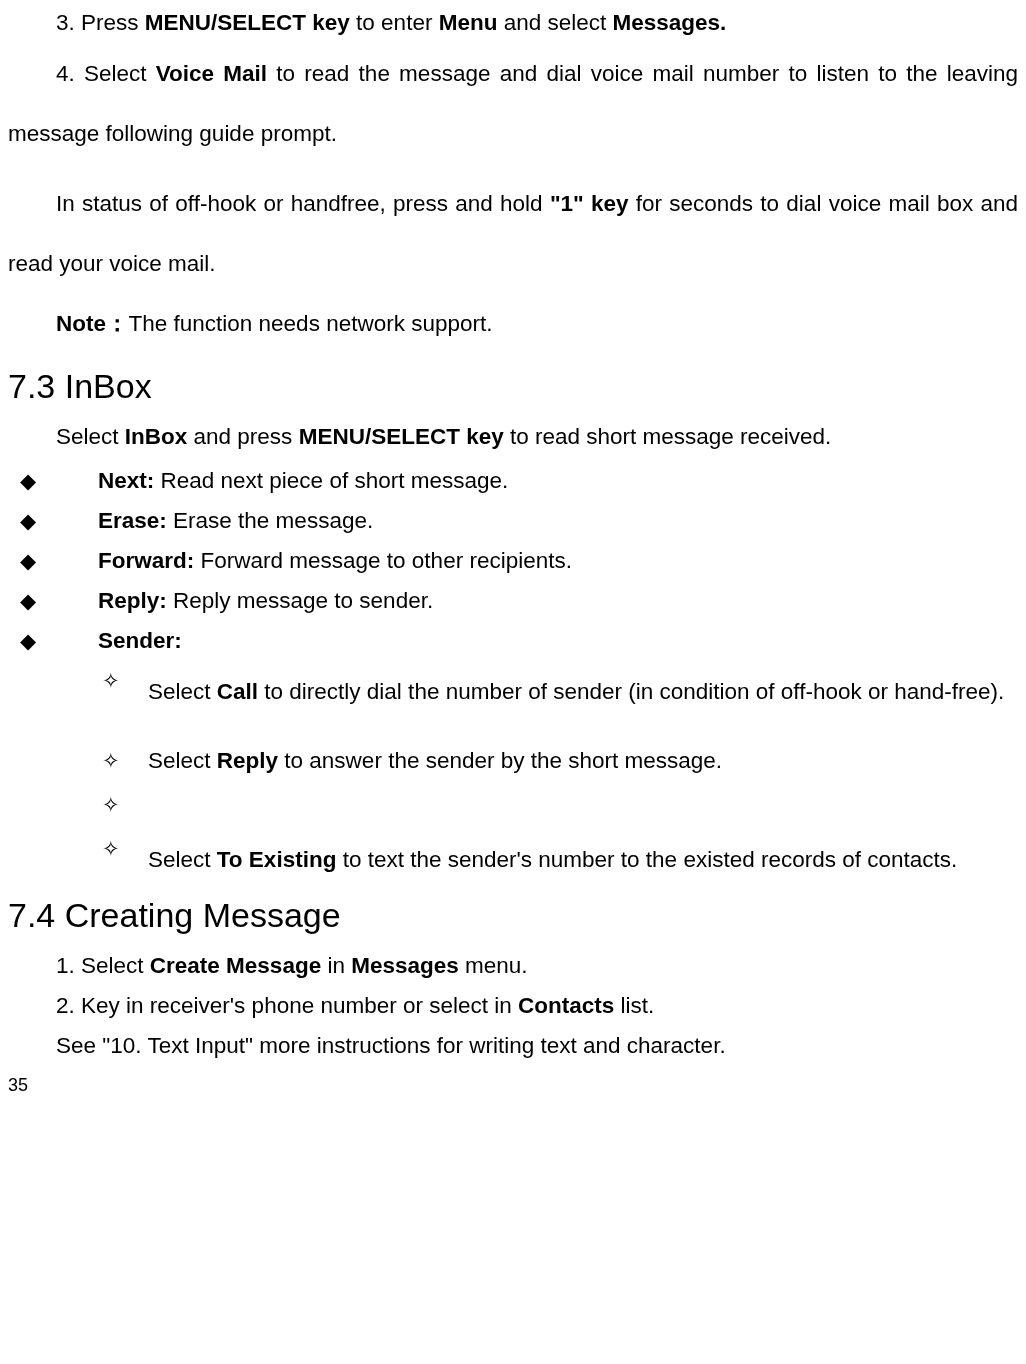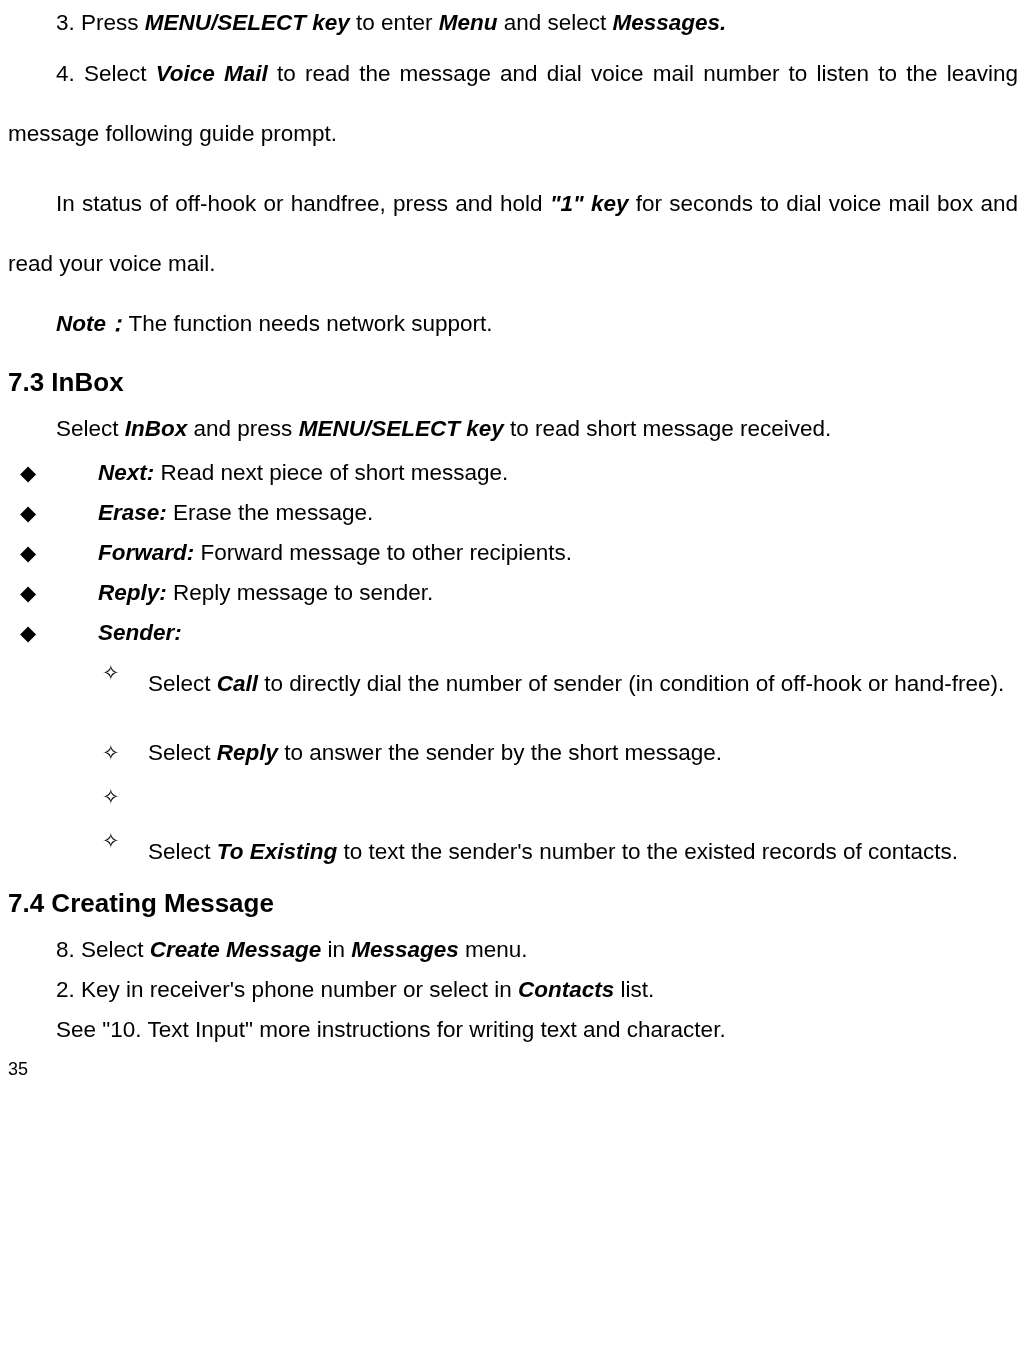--- a/index.html
+++ b/index.html
@@ -9,24 +9,24 @@
     margin: 0;
     padding: 10px 8px 10px 8px;
     width: 1026px;
     box-sizing: border-box;
     font-size: 22.5px;
   }
   .line {
     margin: 0;
   }
   .indent1 { padding-left: 48px; }
-  .bold { font-weight: bold; font-style: italic; }
+  .bold { font-weight: bold; }
   .heading {
-    font-weight: bold;
-    font-size: 26px;
+    font-weight: normal;
+    font-size: 34px;
     margin: 28px 0 18px 0;
   }
   .bullet-list {
     list-style: none;
     padding: 0;
     margin: 0;
   }
   .bullet-item {
     display: flex;
     align-items: flex-start;
@@ -138,21 +138,21 @@
   <li class="sub-item" style="margin-bottom:10px;">
     <span class="sub-marker">✧</span>
     <span class="sub-content justify"><span>Select </span><span class="bold">To Existing</span><span> to text the sender's number to the existed records of contacts.</span></span>
   </li>
 </ul>
 
 <h2 class="heading" style="margin-top:12px;">7.4 Creating Message</h2>
 
 <div class="bottom-list">
   <p class="line indent1">
-    <span>8. Select </span><span class="bold">Create Message</span><span> in </span><span class="bold">Messages</span><span> menu.</span>
+    <span>1. Select </span><span class="bold">Create Message</span><span> in </span><span class="bold">Messages</span><span> menu.</span>
   </p>
   <p class="line indent1">
     <span>2. Key in receiver's phone number or select in </span><span class="bold">Contacts</span><span> list.</span>
   </p>
   <p class="line indent1">See "10. Text Input" more instructions for writing text and character.</p>
 </div>
 
 <p class="page-number">35</p>
 
 </body></html>

